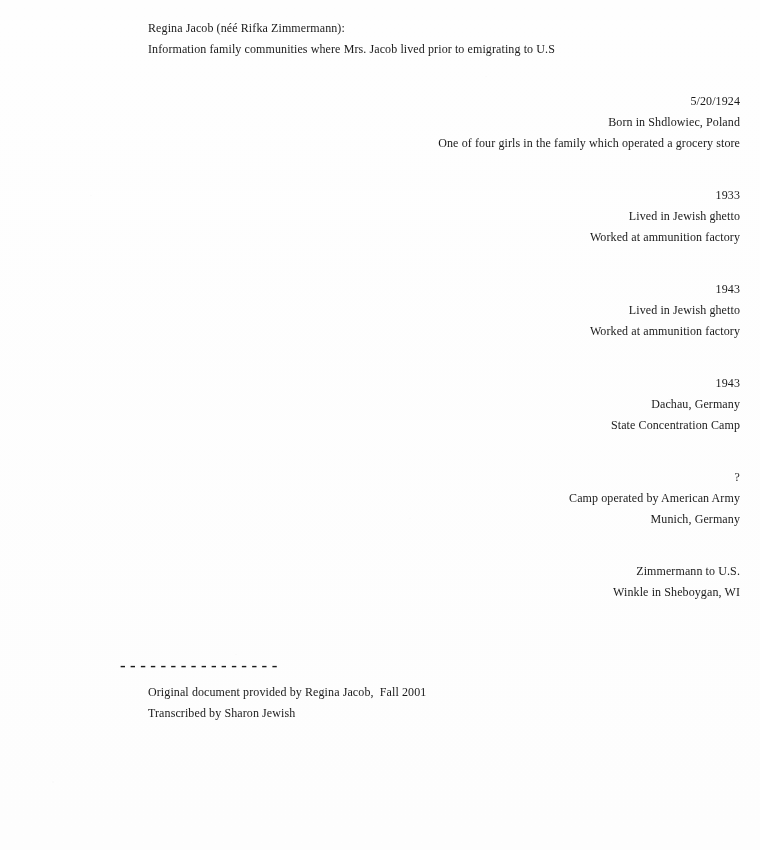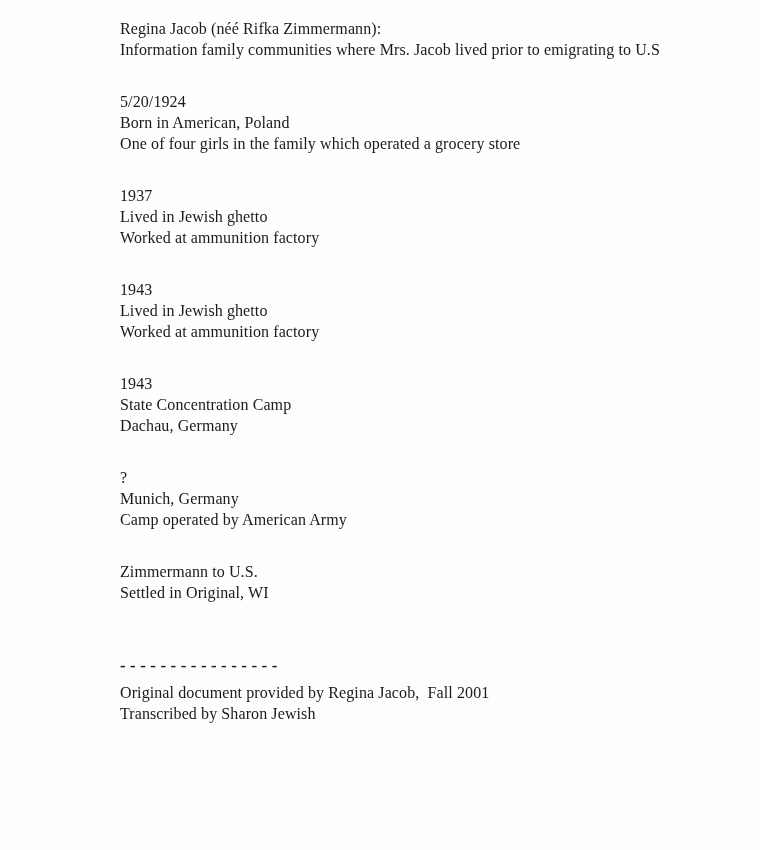--- a/index.html
+++ b/index.html
@@ -33,32 +33,34 @@
   }
 
   .sheet {
     position: absolute;
     left: 120px;
     top: 18px;
     width: 620px;
   }
 
   .line {
-    font-size: 16px;
+    font-size: 12px;
     line-height: 21px;
     white-space: pre;
     letter-spacing: 0.1px;
+    margin-left: 28px;
   }
 
   .header-block {
     margin-bottom: 0;
   }
 
   .entry {
     margin-top: 31px;
+    text-align: right;
   }
 
   .footer-block {
     margin-top: 52px;
   }
 
   .separator {
     font-size: 17px;
     line-height: 21px;
     white-space: pre;
@@ -74,51 +76,51 @@
 
 <div class="sheet">
 
   <div class="header-block">
     <div class="line">Regina Jacob (néé Rifka Zimmermann):</div>
     <div class="line">Information family communities where Mrs. Jacob lived prior to emigrating to U.S</div>
   </div>
 
   <div class="entry">
     <div class="line">5/20/1924</div>
-    <div class="line">Born in American, Poland</div>
+    <div class="line">Born in Shdlowiec, Poland</div>
     <div class="line">One of four girls in the family which operated a grocery store</div>
   </div>
 
   <div class="entry">
-    <div class="line">1937</div>
+    <div class="line">1933</div>
     <div class="line">Lived in Jewish ghetto</div>
     <div class="line">Worked at ammunition factory</div>
   </div>
 
   <div class="entry">
     <div class="line">1943</div>
     <div class="line">Lived in Jewish ghetto</div>
     <div class="line">Worked at ammunition factory</div>
   </div>
 
   <div class="entry">
     <div class="line">1943</div>
+    <div class="line">Dachau, Germany</div>
     <div class="line">State Concentration Camp</div>
-    <div class="line">Dachau, Germany</div>
   </div>
 
   <div class="entry">
     <div class="line">?</div>
+    <div class="line">Camp operated by American Army</div>
     <div class="line">Munich, Germany</div>
-    <div class="line">Camp operated by American Army</div>
   </div>
 
   <div class="entry">
     <div class="line">Zimmermann to U.S.</div>
-    <div class="line">Settled in Original, WI</div>
+    <div class="line">Winkle in Sheboygan, WI</div>
   </div>
 
   <div class="footer-block">
     <div class="separator">- - - - - - - - - - - - - - - -</div>
     <div class="line">Original document provided by Regina Jacob,  Fall 2001</div>
     <div class="line">Transcribed by Sharon Jewish</div>
   </div>
 
 </div>
 

